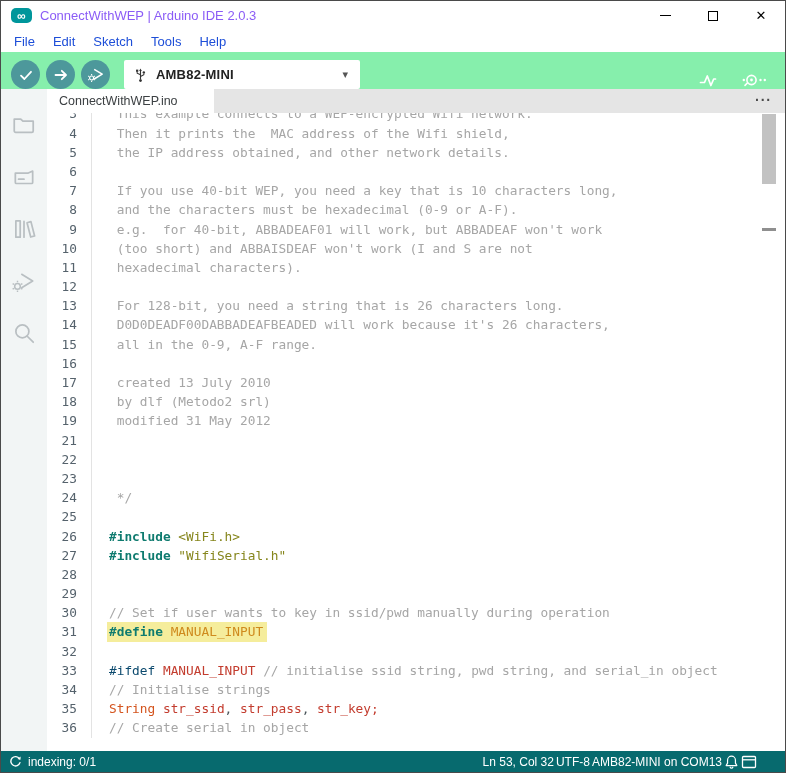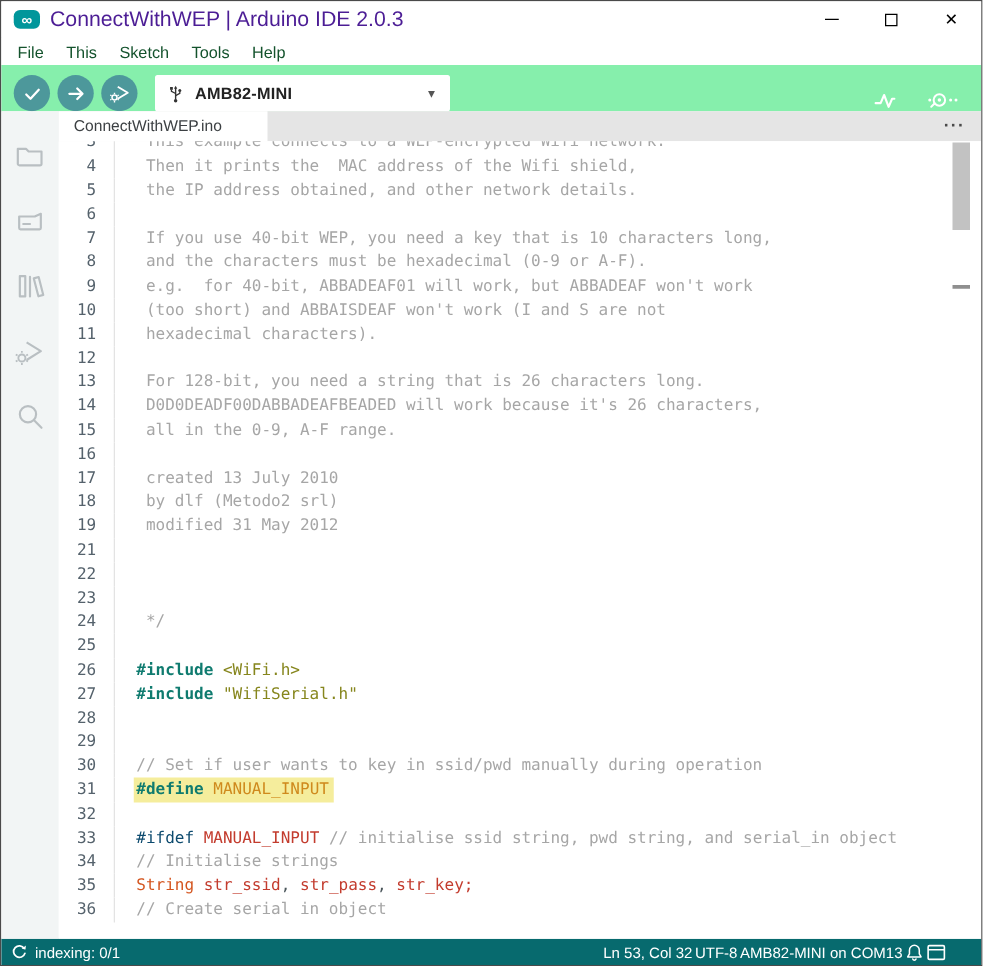--- a/index.html
+++ b/index.html
@@ -9,29 +9,29 @@
     border:1px solid #4a4a4a;
     background:#fff;
     font-family:"Liberation Sans", sans-serif;
     position:relative; overflow:hidden;
     color:#1b1b1b;
   }
   
   .titlebar { height:29px; display:flex; align-items:center; padding-left:10px; background:#fff; position:relative; }
   .logo { width:21px; height:15px; border-radius:5px; background:#00969b; color:#fff;
           display:flex; align-items:center; justify-content:center; font-size:12px; font-weight:bold; line-height:1; }
-  .title-text { margin-left:8px; font-size:17px; color:#4c1d95; }
+  .title-text { margin-left:8px; font-size:13px; color:#8b5cf6; }
   .win-controls { position:absolute; right:0; top:0; height:29px; display:flex; }
   .win-btn { width:48px; height:29px; display:flex; align-items:center; justify-content:center; }
   .glyph-min { width:11px; height:1.5px; background:#000; display:block; }
   .glyph-max { width:10px; height:10px; border:1.2px solid #000; display:block; }
   .glyph-close { font-size:13px; color:#000; line-height:1; }
   
   .menubar { height:22px; display:flex; align-items:center; padding-left:4px; background:#fff; }
-  .menu-item { font-size:13px; padding:2px 9px; color:#14532d; }
+  .menu-item { font-size:13px; padding:2px 9px; color:#1d4ed8; }
   
   .toolbar { height:37px; background:#86efac; display:flex; align-items:flex-end; }
   .tb-btn { width:29px; height:29px; border-radius:50%; background:#4d989b; display:flex; align-items:center; justify-content:center; margin-left:6px; flex:0 0 auto; }
   .tb-btn:first-child { margin-left:10px; }
   .board-select { margin-left:14px; width:236px; height:29px; background:#fff; border-radius:2px;
                   display:flex; align-items:center; padding:0 12px 0 10px; }
   .board-label { font-size:13px; font-weight:bold; color:#222; margin-left:9px; letter-spacing:.2px; }
   .board-caret { margin-left:auto; color:#555; font-size:11px; }
   .tb-right { margin-left:auto; display:flex; align-items:center; gap:20px; margin-right:16px; }
   
@@ -85,21 +85,21 @@
           <span class="glyph-max"></span>
         </div>
       <div class="win-btn">
           <span class="glyph-close">✕</span>
         </div>
     </div>
   </div>
 
   <div class="menubar">
       <div class="menu-item">File</div>
-      <div class="menu-item">This</div>
+      <div class="menu-item">Edit</div>
       <div class="menu-item">Sketch</div>
       <div class="menu-item">Tools</div>
       <div class="menu-item">Help</div>
     </div>
 
   <div class="toolbar">
     <div class="tb-btn">
       <svg width="16" height="16" viewBox="0 0 16 16">
         <path d="M3 8.6 L6.4 12 L13 4.8" stroke="#fff" stroke-width="1.8" fill="none" stroke-linecap="round" stroke-linejoin="round"></path>
       </svg>

